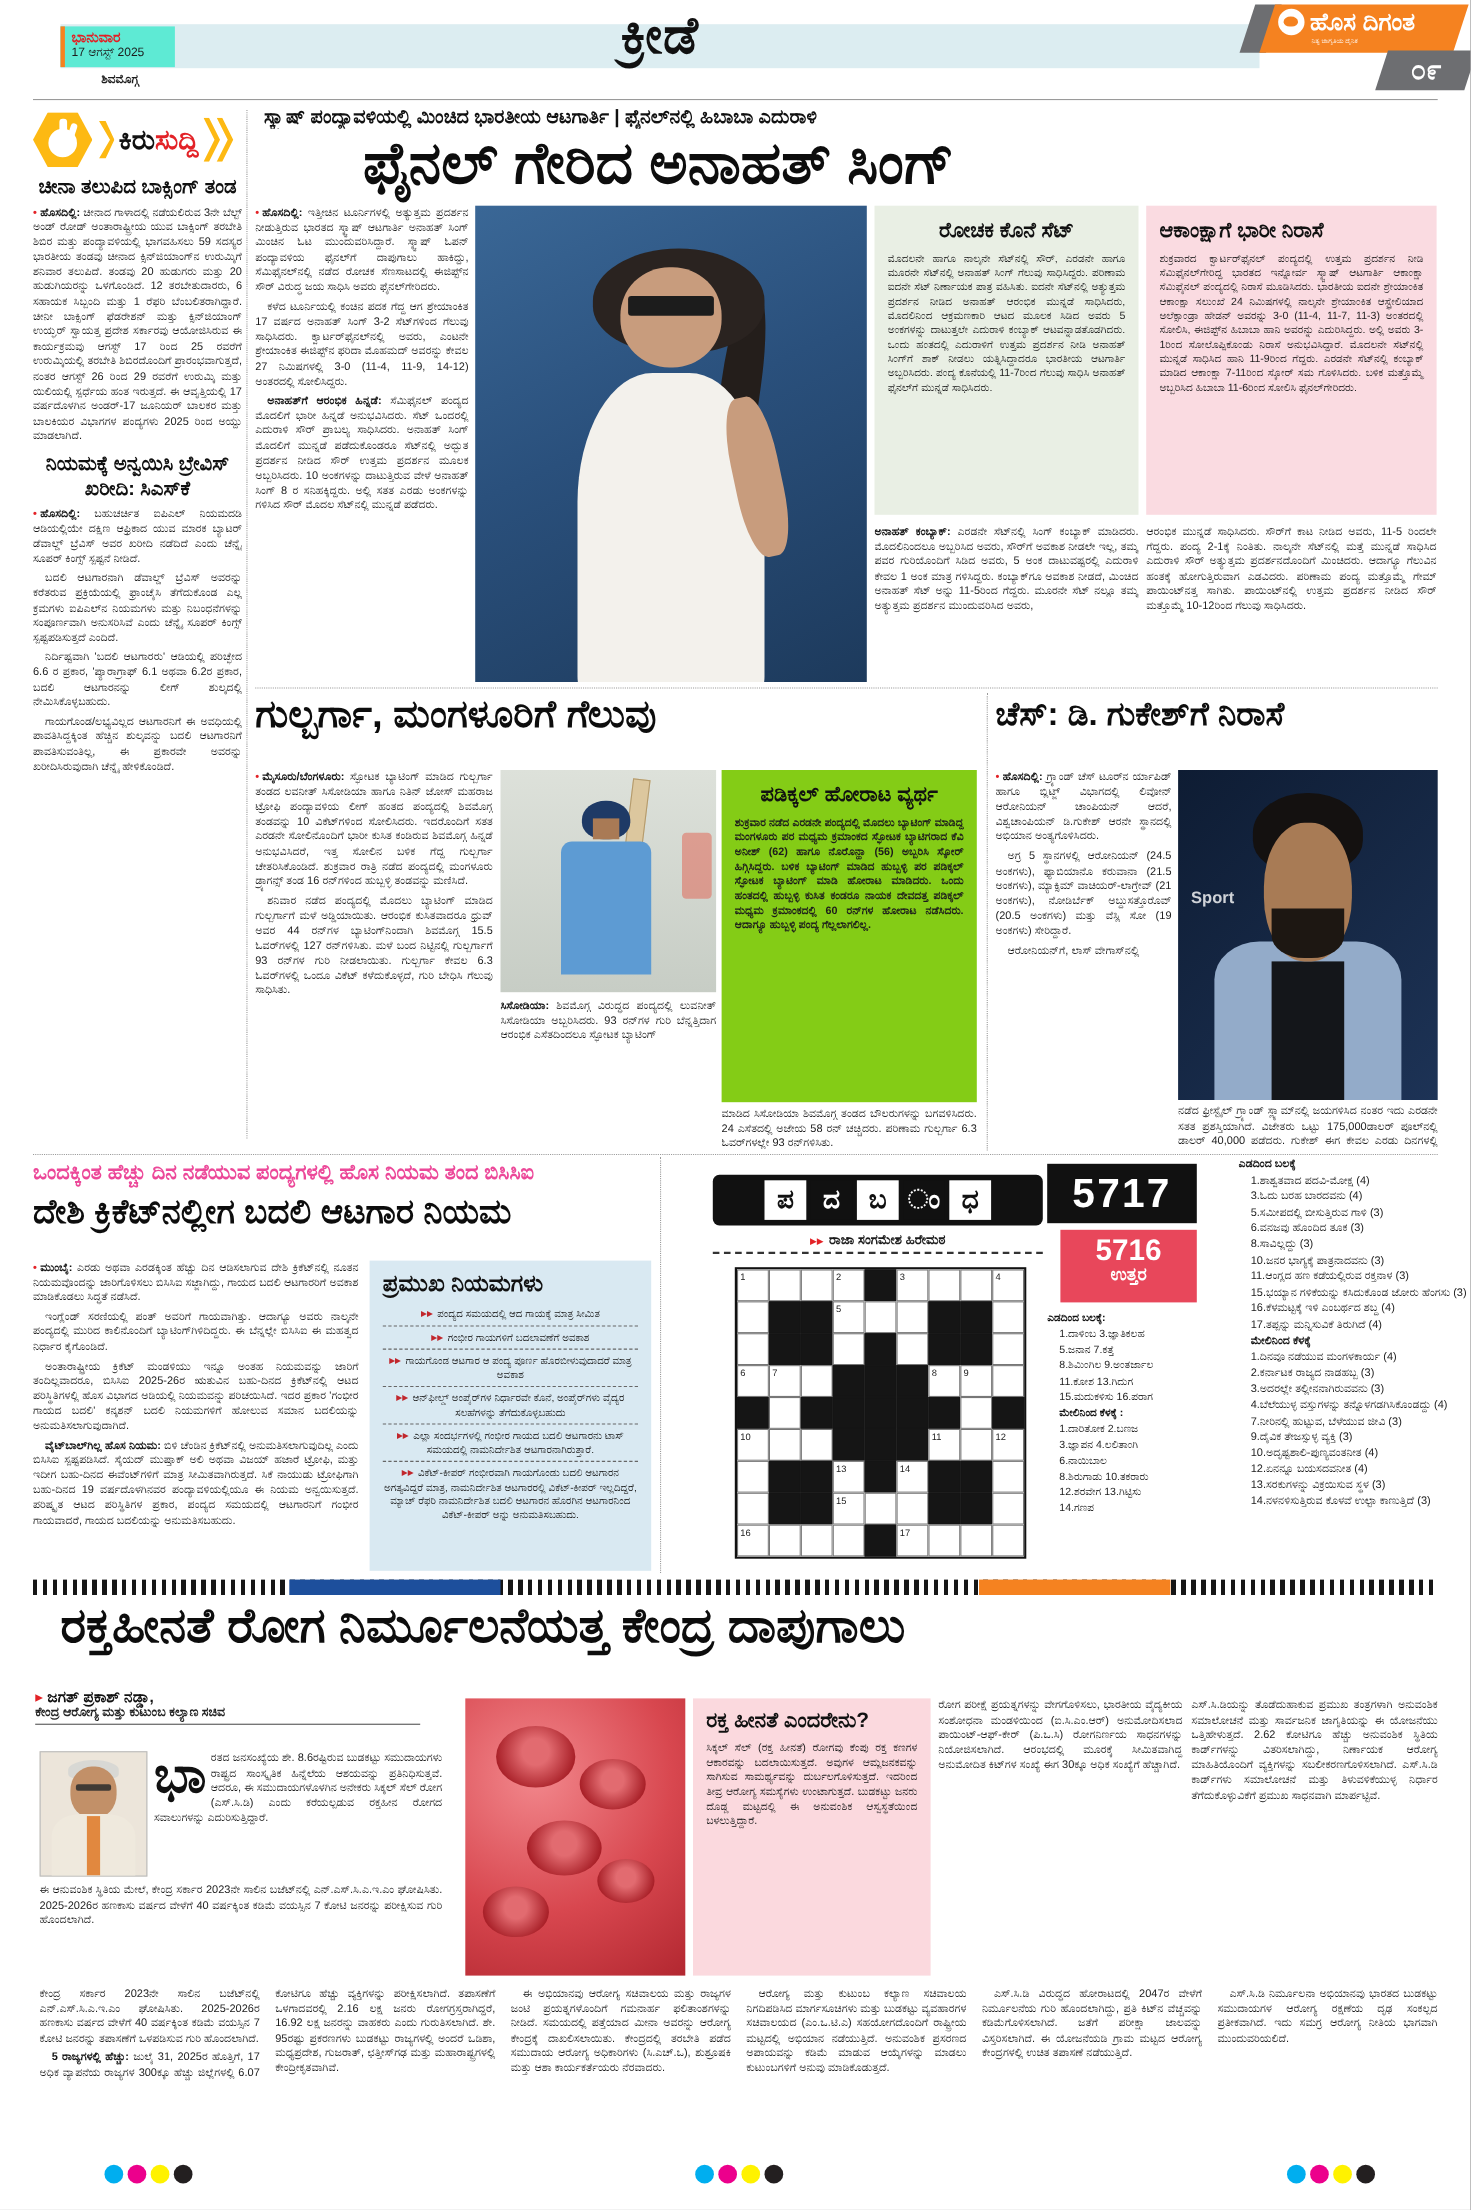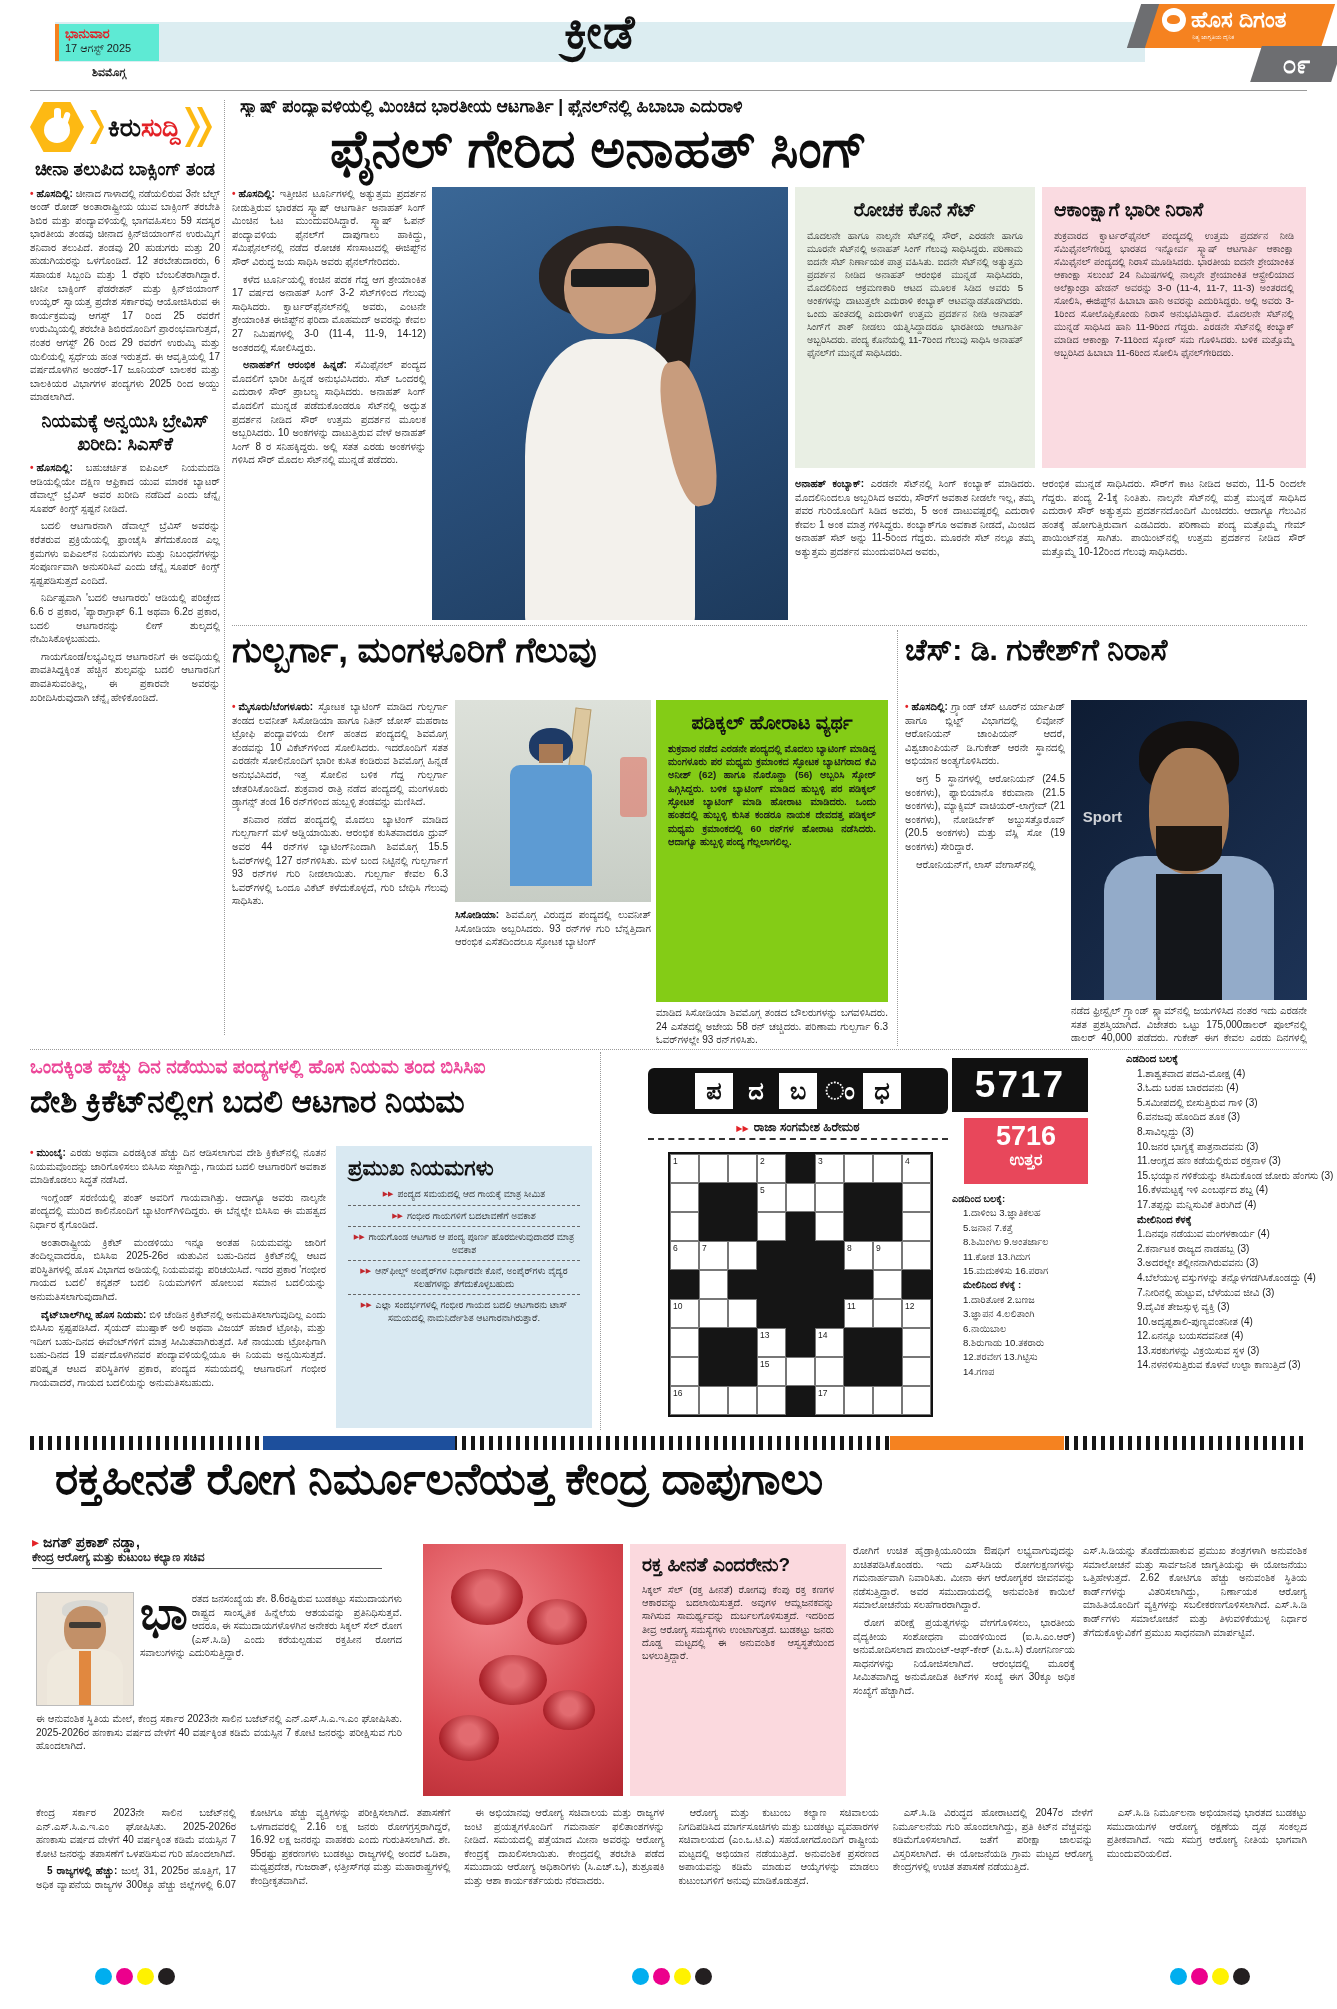--- a/index.html
+++ b/index.html
@@ -283,20 +283,21 @@
       <p class="para"><b>ವೈಟ್‌ಬಾಲ್‌ಗಿಲ್ಲ ಹೊಸ ನಿಯಮ: </b>ಬಿಳಿ ಚೆಂಡಿನ ಕ್ರಿಕೆಟ್‌ನಲ್ಲಿ ಅನುಮತಿಸಲಾಗುವುದಿಲ್ಲ ಎಂದು ಬಿಸಿಸಿಐ ಸ್ಪಷ್ಟಪಡಿಸಿದೆ. ಸೈಯದ್ ಮುಷ್ತಾಕ್ ಅಲಿ ಅಥವಾ ವಿಜಯ್ ಹಜಾರೆ ಟ್ರೋಫಿ, ಮತ್ತು ಇದೀಗ ಬಹು-ದಿನದ ಈವೆಂಟ್‌ಗಳಿಗೆ ಮಾತ್ರ ಸೀಮಿತವಾಗಿರುತ್ತದೆ. ಸಿಕೆ ನಾಯುಡು ಟ್ರೋಫಿಗಾಗಿ ಬಹು-ದಿನದ 19 ವರ್ಷದೊಳಗಿನವರ ಪಂದ್ಯಾವಳಿಯಲ್ಲಿಯೂ ಈ ನಿಯಮ ಅನ್ವಯಿಸುತ್ತದೆ. ಪರಿಷ್ಕೃತ ಆಟದ ಪರಿಸ್ಥಿತಿಗಳ ಪ್ರಕಾರ, ಪಂದ್ಯದ ಸಮಯದಲ್ಲಿ ಆಟಗಾರನಿಗೆ ಗಂಭೀರ ಗಾಯವಾದರೆ, ಗಾಯದ ಬದಲಿಯನ್ನು ಅನುಮತಿಸಬಹುದು.</p>
     </div>
   <div class="abs bc-box">
     <div class="bc-box-title">ಪ್ರಮುಖ ನಿಯಮಗಳು</div>
     <div>
         <p class="rule-item">ಪಂದ್ಯದ ಸಮಯದಲ್ಲಿ ಆದ ಗಾಯಕ್ಕೆ ಮಾತ್ರ ಸೀಮಿತ</p>
         <p class="rule-item">ಗಂಭೀರ ಗಾಯಗಳಿಗೆ ಬದಲಾವಣೆಗೆ ಅವಕಾಶ</p>
         <p class="rule-item">ಗಾಯಗೊಂಡ ಆಟಗಾರ ಆ ಪಂದ್ಯ ಪೂರ್ಣ ಹೊರಬೀಳುವುದಾದರೆ ಮಾತ್ರ ಅವಕಾಶ</p>
         <p class="rule-item">ಆನ್‌ಫೀಲ್ಡ್ ಅಂಪೈರ್‌ಗಳ ನಿರ್ಧಾರವೇ ಕೊನೆ, ಅಂಪೈರ್‌ಗಳು ವೈದ್ಯರ ಸಲಹೆಗಳನ್ನು ತೆಗೆದುಕೊಳ್ಳಬಹುದು</p>
         <p class="rule-item">ಎಲ್ಲಾ ಸಂದರ್ಭಗಳಲ್ಲಿ ಗಂಭೀರ ಗಾಯದ ಬದಲಿ ಆಟಗಾರನು ಟಾಸ್ ಸಮಯದಲ್ಲಿ ನಾಮನಿರ್ದೇಶಿತ ಆಟಗಾರನಾಗಿರುತ್ತಾರೆ.</p>
+        <p class="rule-item">ವಿಕೆಟ್-ಕೀಪರ್ ಗಂಭೀರವಾಗಿ ಗಾಯಗೊಂಡು ಬದಲಿ ಆಟಗಾರನ ಅಗತ್ಯವಿದ್ದರೆ ಮಾತ್ರ, ನಾಮನಿರ್ದೇಶಿತ ಆಟಗಾರರಲ್ಲಿ ವಿಕೆಟ್-ಕೀಪರ್ ಇಲ್ಲದಿದ್ದರೆ, ಮ್ಯಾಚ್ ರೆಫರಿ ನಾಮನಿರ್ದೇಶಿತ ಬದಲಿ ಆಟಗಾರನ ಹೊರಗಿನ ಆಟಗಾರನಿಂದ ವಿಕೆಟ್-ಕೀಪರ್ ಅನ್ನು ಅನುಮತಿಸಬಹುದು.</p>
       </div>
   </div>
   <div class="abs vdot" style="left:600px;top:1052px;height:378px;"></div>
 
   <div class="abs pd-logo" id="pd-logo">
       <span class="pd-tile w">ಪ</span>
       <span class="pd-tile b">ದ</span>
       <span class="pd-tile w">ಬ</span>
       <span class="pd-tile b">ಂ</span>
       <span class="pd-tile w">ಧ</span>
@@ -493,21 +494,20 @@
     <div class="rbc" style="left:60%;top:58%;width:26%;height:16%;"></div>
     <div class="rbc" style="left:8%;top:68%;width:30%;height:18%;"></div>
   </div>
   <div class="abs an-pink">
     <div class="an-pink-title">ರಕ್ತ ಹೀನತೆ ಎಂದರೇನು?</div>
     <div class="just" style="font-size:9.8px;">
         <p class="para">ಸಿಕ್ಕಲ್ ಸೆಲ್ (ರಕ್ತ ಹೀನತೆ) ರೋಗವು ಕೆಂಪು ರಕ್ತ ಕಣಗಳ ಆಕಾರವನ್ನು ಬದಲಾಯಿಸುತ್ತದೆ. ಅವುಗಳ ಆಮ್ಲಜನಕವನ್ನು ಸಾಗಿಸುವ ಸಾಮರ್ಥ್ಯವನ್ನು ದುರ್ಬಲಗೊಳಿಸುತ್ತದೆ. ಇದರಿಂದ ತೀವ್ರ ಆರೋಗ್ಯ ಸಮಸ್ಯೆಗಳು ಉಂಟಾಗುತ್ತದೆ. ಬುಡಕಟ್ಟು ಜನರು ದೊಡ್ಡ ಮಟ್ಟದಲ್ಲಿ ಈ ಅನುವಂಶಿಕ ಆಸ್ವಸ್ಥತೆಯಿಂದ ಬಳಲುತ್ತಿದ್ದಾರೆ.</p>
       </div>
   </div>
   <div class="abs an-colB just">
-      <p class="para">ರೋಗಿಗೆ ಉಚಿತ ಹೈಡ್ರಾಕ್ಸಿಯೂರಿಯಾ ಔಷಧಿಗೆ ಲಭ್ಯವಾಗುವುದನ್ನು ಖಚಿತಪಡಿಸಿಕೊಂಡರು. ಇದು ಎಸ್‌ಸಿಡಿಯ ರೋಗಲಕ್ಷಣಗಳನ್ನು ಗಮನಾರ್ಹವಾಗಿ ನಿವಾರಿಸಿತು. ಮೀನಾ ಈಗ ಆರೋಗ್ಯಕರ ಜೀವನವನ್ನು ನಡೆಸುತ್ತಿದ್ದಾರೆ. ಅವರ ಸಮುದಾಯದಲ್ಲಿ ಅನುವಂಶಿಕ ಕಾಯಿಲೆ ಸಮಾಲೋಚನೆಯ ಸಲಹೆಗಾರರಾಗಿದ್ದಾರೆ.</p>
       <p class="para">ರೋಗ ಪರೀಕ್ಷೆ ಪ್ರಯತ್ನಗಳನ್ನು ವೇಗಗೊಳಿಸಲು, ಭಾರತೀಯ ವೈದ್ಯಕೀಯ ಸಂಶೋಧನಾ ಮಂಡಳಿಯಿಂದ (ಐ.ಸಿ.ಎಂ.ಆರ್) ಅನುಮೋದಿಸಲಾದ ಪಾಯಿಂಟ್-ಆಫ್-ಕೇರ್ (ಪಿ.ಒ.ಸಿ) ರೋಗನಿರ್ಣಯ ಸಾಧನಗಳನ್ನು ನಿಯೋಜಿಸಲಾಗಿದೆ. ಆರಂಭದಲ್ಲಿ ಮೂರಕ್ಕೆ ಸೀಮಿತವಾಗಿದ್ದ ಅನುಮೋದಿತ ಕಿಟ್‌ಗಳ ಸಂಖ್ಯೆ ಈಗ 30ಕ್ಕೂ ಅಧಿಕ ಸಂಖ್ಯೆಗೆ ಹೆಚ್ಚಾಗಿದೆ.</p>
     </div>
   <div class="abs an-colC just">
       <p class="para">ಎಸ್.ಸಿ.ಡಿಯನ್ನು ತೊಡೆದುಹಾಕುವ ಪ್ರಮುಖ ತಂತ್ರಗಳಾಗಿ ಅನುವಂಶಿಕ ಸಮಾಲೋಚನೆ ಮತ್ತು ಸಾರ್ವಜನಿಕ ಜಾಗೃತಿಯನ್ನು ಈ ಯೋಜನೆಯು ಒತ್ತಿಹೇಳುತ್ತದೆ. 2.62 ಕೋಟಿಗೂ ಹೆಚ್ಚು ಅನುವಂಶಿಕ ಸ್ಥಿತಿಯ ಕಾರ್ಡ್‌ಗಳನ್ನು ವಿತರಿಸಲಾಗಿದ್ದು, ನಿರ್ಣಾಯಕ ಆರೋಗ್ಯ ಮಾಹಿತಿಯೊಂದಿಗೆ ವ್ಯಕ್ತಿಗಳನ್ನು ಸಬಲೀಕರಣಗೊಳಿಸಲಾಗಿದೆ. ಎಸ್.ಸಿ.ಡಿ ಕಾರ್ಡ್‌ಗಳು ಸಮಾಲೋಚನೆ ಮತ್ತು ತಿಳುವಳಿಕೆಯುಳ್ಳ ನಿರ್ಧಾರ ತೆಗೆದುಕೊಳ್ಳುವಿಕೆಗೆ ಪ್ರಮುಖ ಸಾಧನವಾಗಿ ಮಾರ್ಪಟ್ಟಿವೆ.</p>
     </div>
   <div class="abs an-flow just">
       <p class="para">ಕೇಂದ್ರ ಸರ್ಕಾರ 2023ನೇ ಸಾಲಿನ ಬಜೆಟ್‌ನಲ್ಲಿ ಎನ್.ಎಸ್.ಸಿ.ಎ.ಇ.ಎಂ ಘೋಷಿಸಿತು. 2025-2026ರ ಹಣಕಾಸು ವರ್ಷದ ವೇಳೆಗೆ 40 ವರ್ಷಕ್ಕಿಂತ ಕಡಿಮೆ ವಯಸ್ಸಿನ 7 ಕೋಟಿ ಜನರನ್ನು ತಪಾಸಣೆಗೆ ಒಳಪಡಿಸುವ ಗುರಿ ಹೊಂದಲಾಗಿದೆ.</p>
       <p class="para"><b>5 ರಾಜ್ಯಗಳಲ್ಲಿ ಹೆಚ್ಚು: </b>ಜುಲೈ 31, 2025ರ ಹೊತ್ತಿಗೆ, 17 ಅಧಿಕ ವ್ಯಾಪನೆಯ ರಾಜ್ಯಗಳ 300ಕ್ಕೂ ಹೆಚ್ಚು ಜಿಲ್ಲೆಗಳಲ್ಲಿ 6.07 ಕೋಟಿಗೂ ಹೆಚ್ಚು ವ್ಯಕ್ತಿಗಳನ್ನು ಪರೀಕ್ಷಿಸಲಾಗಿದೆ. ತಪಾಸಣೆಗೆ ಒಳಗಾದವರಲ್ಲಿ 2.16 ಲಕ್ಷ ಜನರು ರೋಗಗ್ರಸ್ತರಾಗಿದ್ದರೆ, 16.92 ಲಕ್ಷ ಜನರನ್ನು ವಾಹಕರು ಎಂದು ಗುರುತಿಸಲಾಗಿದೆ. ಶೇ. 95ರಷ್ಟು ಪ್ರಕರಣಗಳು ಬುಡಕಟ್ಟು ರಾಜ್ಯಗಳಲ್ಲಿ ಅಂದರೆ ಒಡಿಶಾ, ಮಧ್ಯಪ್ರದೇಶ, ಗುಜರಾತ್, ಛತ್ತೀಸ್‌ಗಢ ಮತ್ತು ಮಹಾರಾಷ್ಟ್ರಗಳಲ್ಲಿ ಕೇಂದ್ರೀಕೃತವಾಗಿವೆ.</p>
       <p class="para">ಈ ಅಭಿಯಾನವು ಆರೋಗ್ಯ ಸಚಿವಾಲಯ ಮತ್ತು ರಾಜ್ಯಗಳ ಜಂಟಿ ಪ್ರಯತ್ನಗಳೊಂದಿಗೆ ಗಮನಾರ್ಹ ಫಲಿತಾಂಶಗಳನ್ನು ನೀಡಿದೆ. ಸಮಯದಲ್ಲಿ ಪತ್ತೆಯಾದ ಮೀನಾ ಅವರನ್ನು ಆರೋಗ್ಯ ಕೇಂದ್ರಕ್ಕೆ ದಾಖಲಿಸಲಾಯಿತು. ಕೇಂದ್ರದಲ್ಲಿ ತರಬೇತಿ ಪಡೆದ ಸಮುದಾಯ ಆರೋಗ್ಯ ಅಧಿಕಾರಿಗಳು (ಸಿ.ಎಚ್.ಒ), ಶುಶ್ರೂಷಕಿ ಮತ್ತು ಆಶಾ ಕಾರ್ಯಕರ್ತೆಯರು ನೆರವಾದರು.</p>
       <p class="para">ಆರೋಗ್ಯ ಮತ್ತು ಕುಟುಂಬ ಕಲ್ಯಾಣ ಸಚಿವಾಲಯ ನಿಗದಿಪಡಿಸಿದ ಮಾರ್ಗಸೂಚಿಗಳು ಮತ್ತು ಬುಡಕಟ್ಟು ವ್ಯವಹಾರಗಳ ಸಚಿವಾಲಯದ (ಎಂ.ಒ.ಟಿ.ಎ) ಸಹಯೋಗದೊಂದಿಗೆ ರಾಷ್ಟ್ರೀಯ ಮಟ್ಟದಲ್ಲಿ ಅಭಿಯಾನ ನಡೆಯುತ್ತಿದೆ. ಅನುವಂಶಿಕ ಪ್ರಸರಣದ ಅಪಾಯವನ್ನು ಕಡಿಮೆ ಮಾಡುವ ಆಯ್ಕೆಗಳನ್ನು ಮಾಡಲು ಕುಟುಂಬಗಳಿಗೆ ಅನುವು ಮಾಡಿಕೊಡುತ್ತದೆ.</p>

